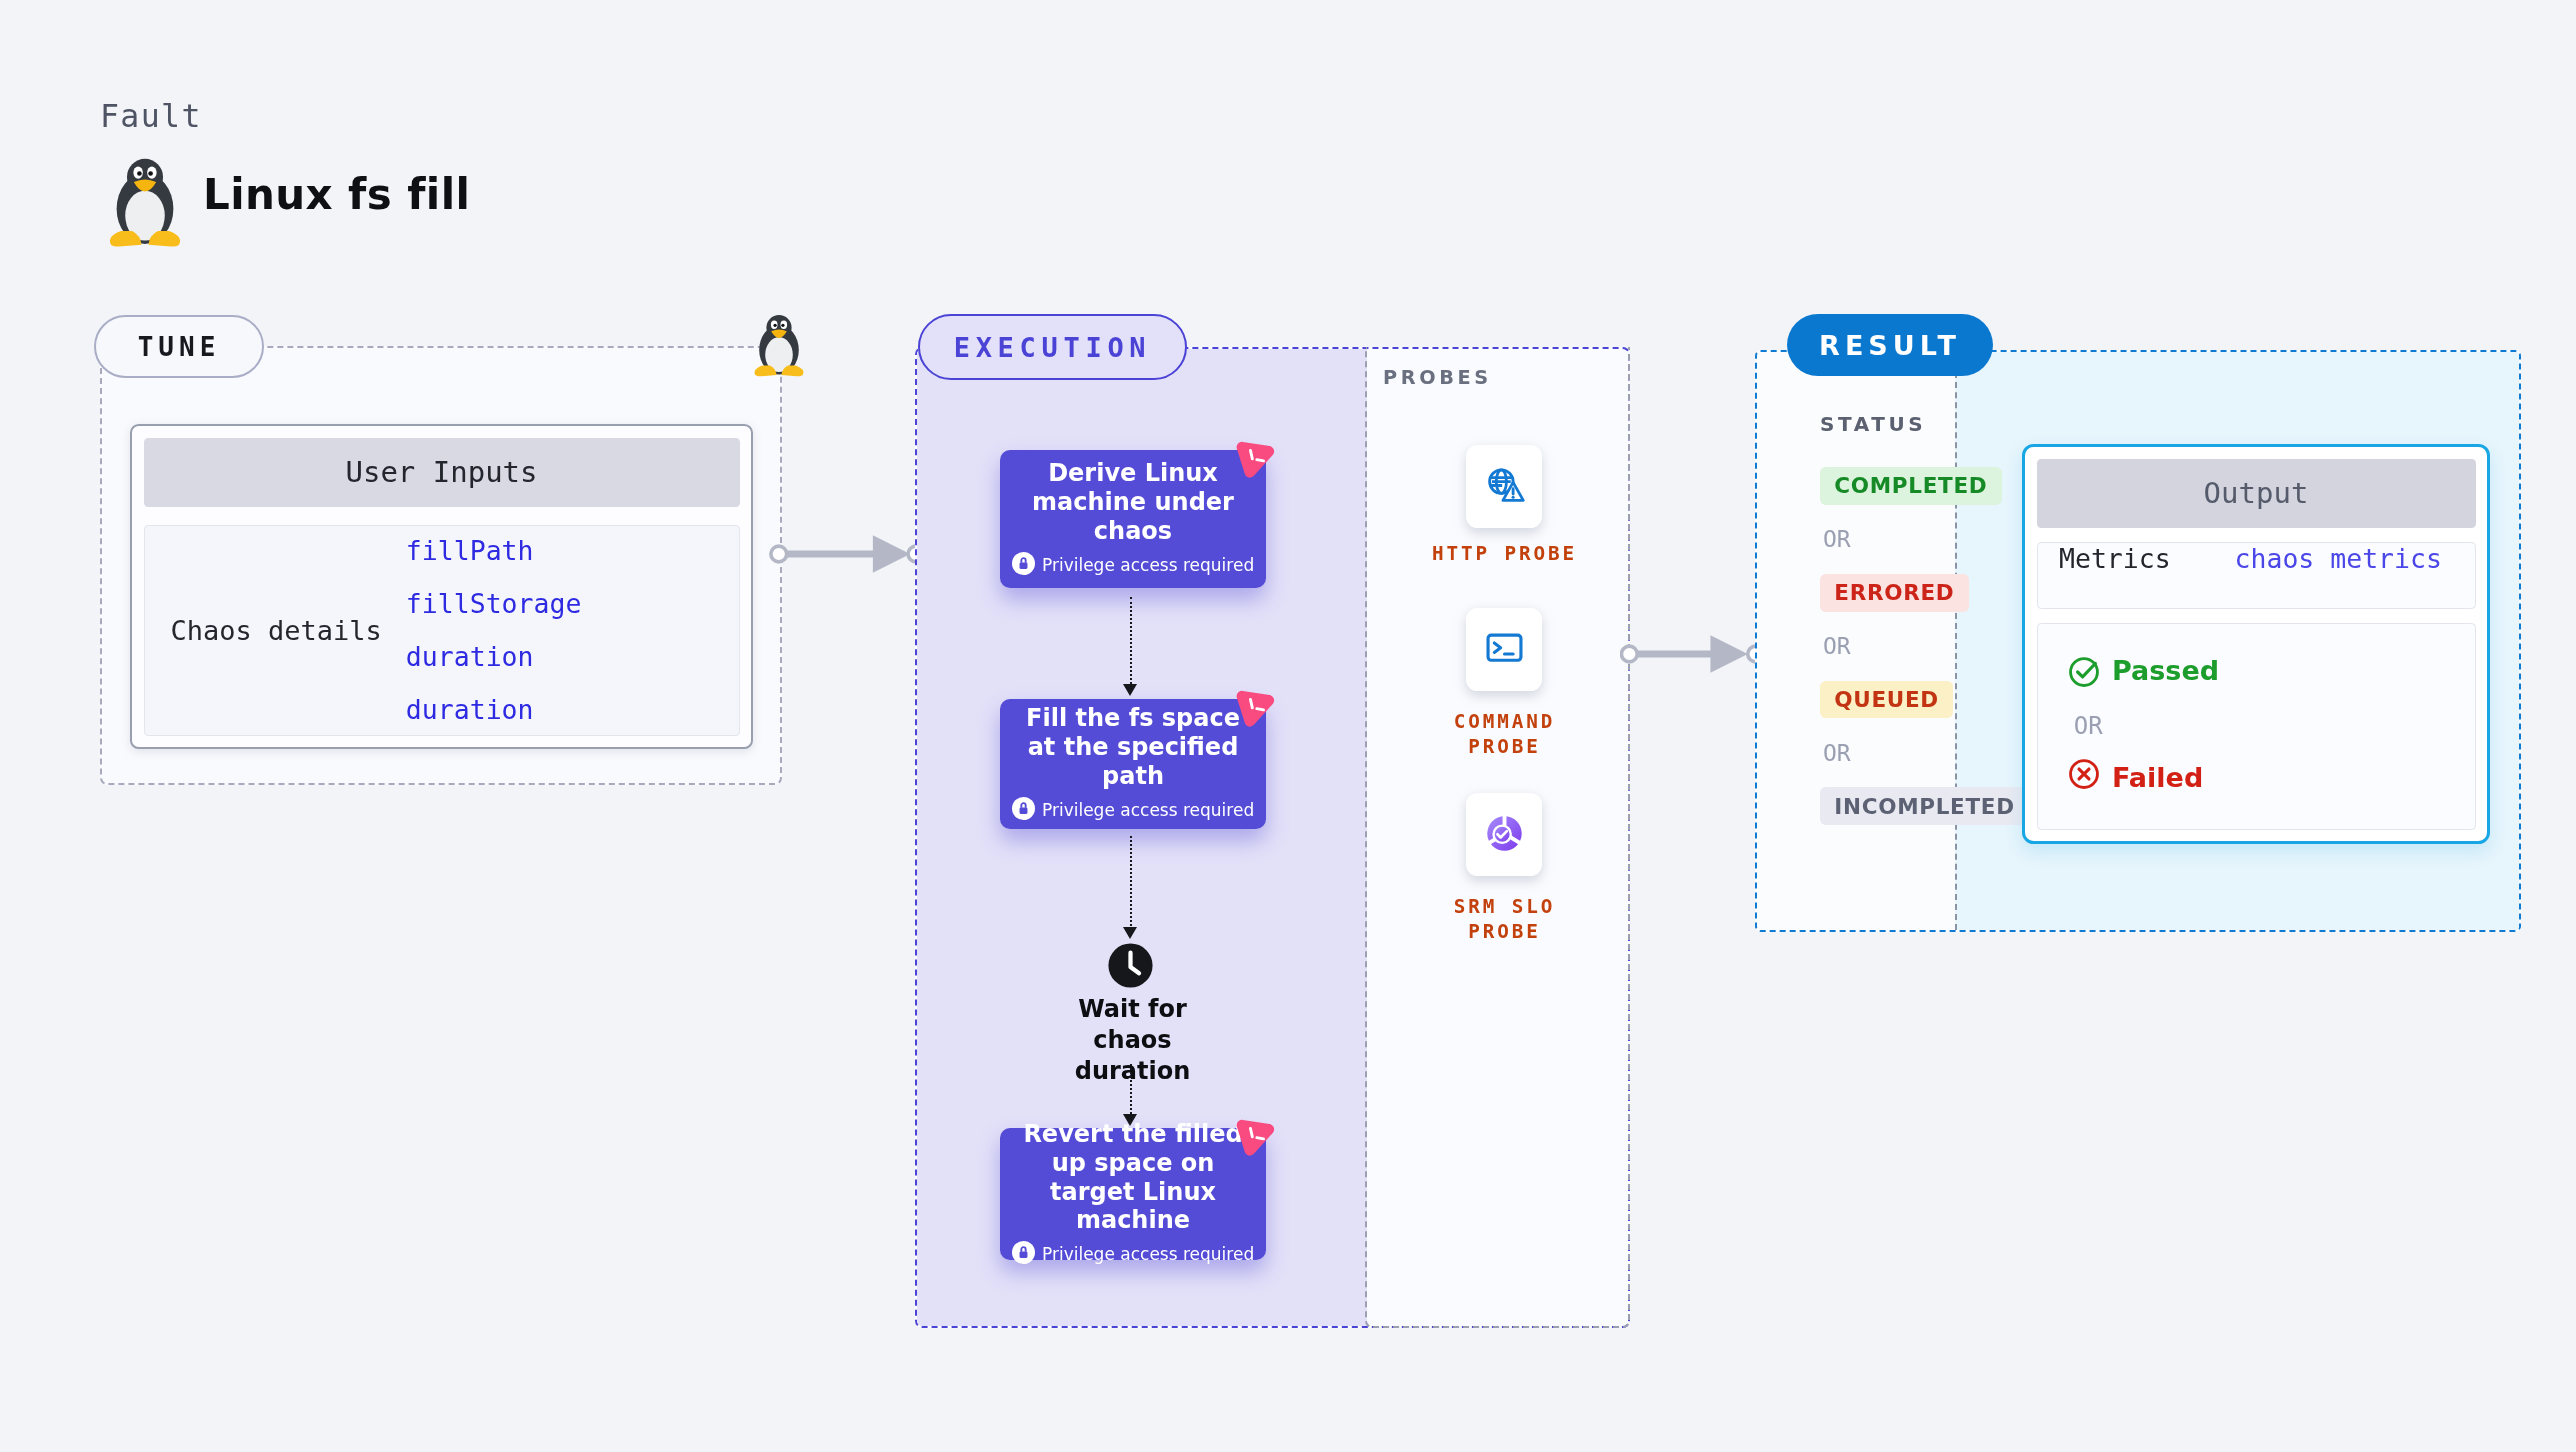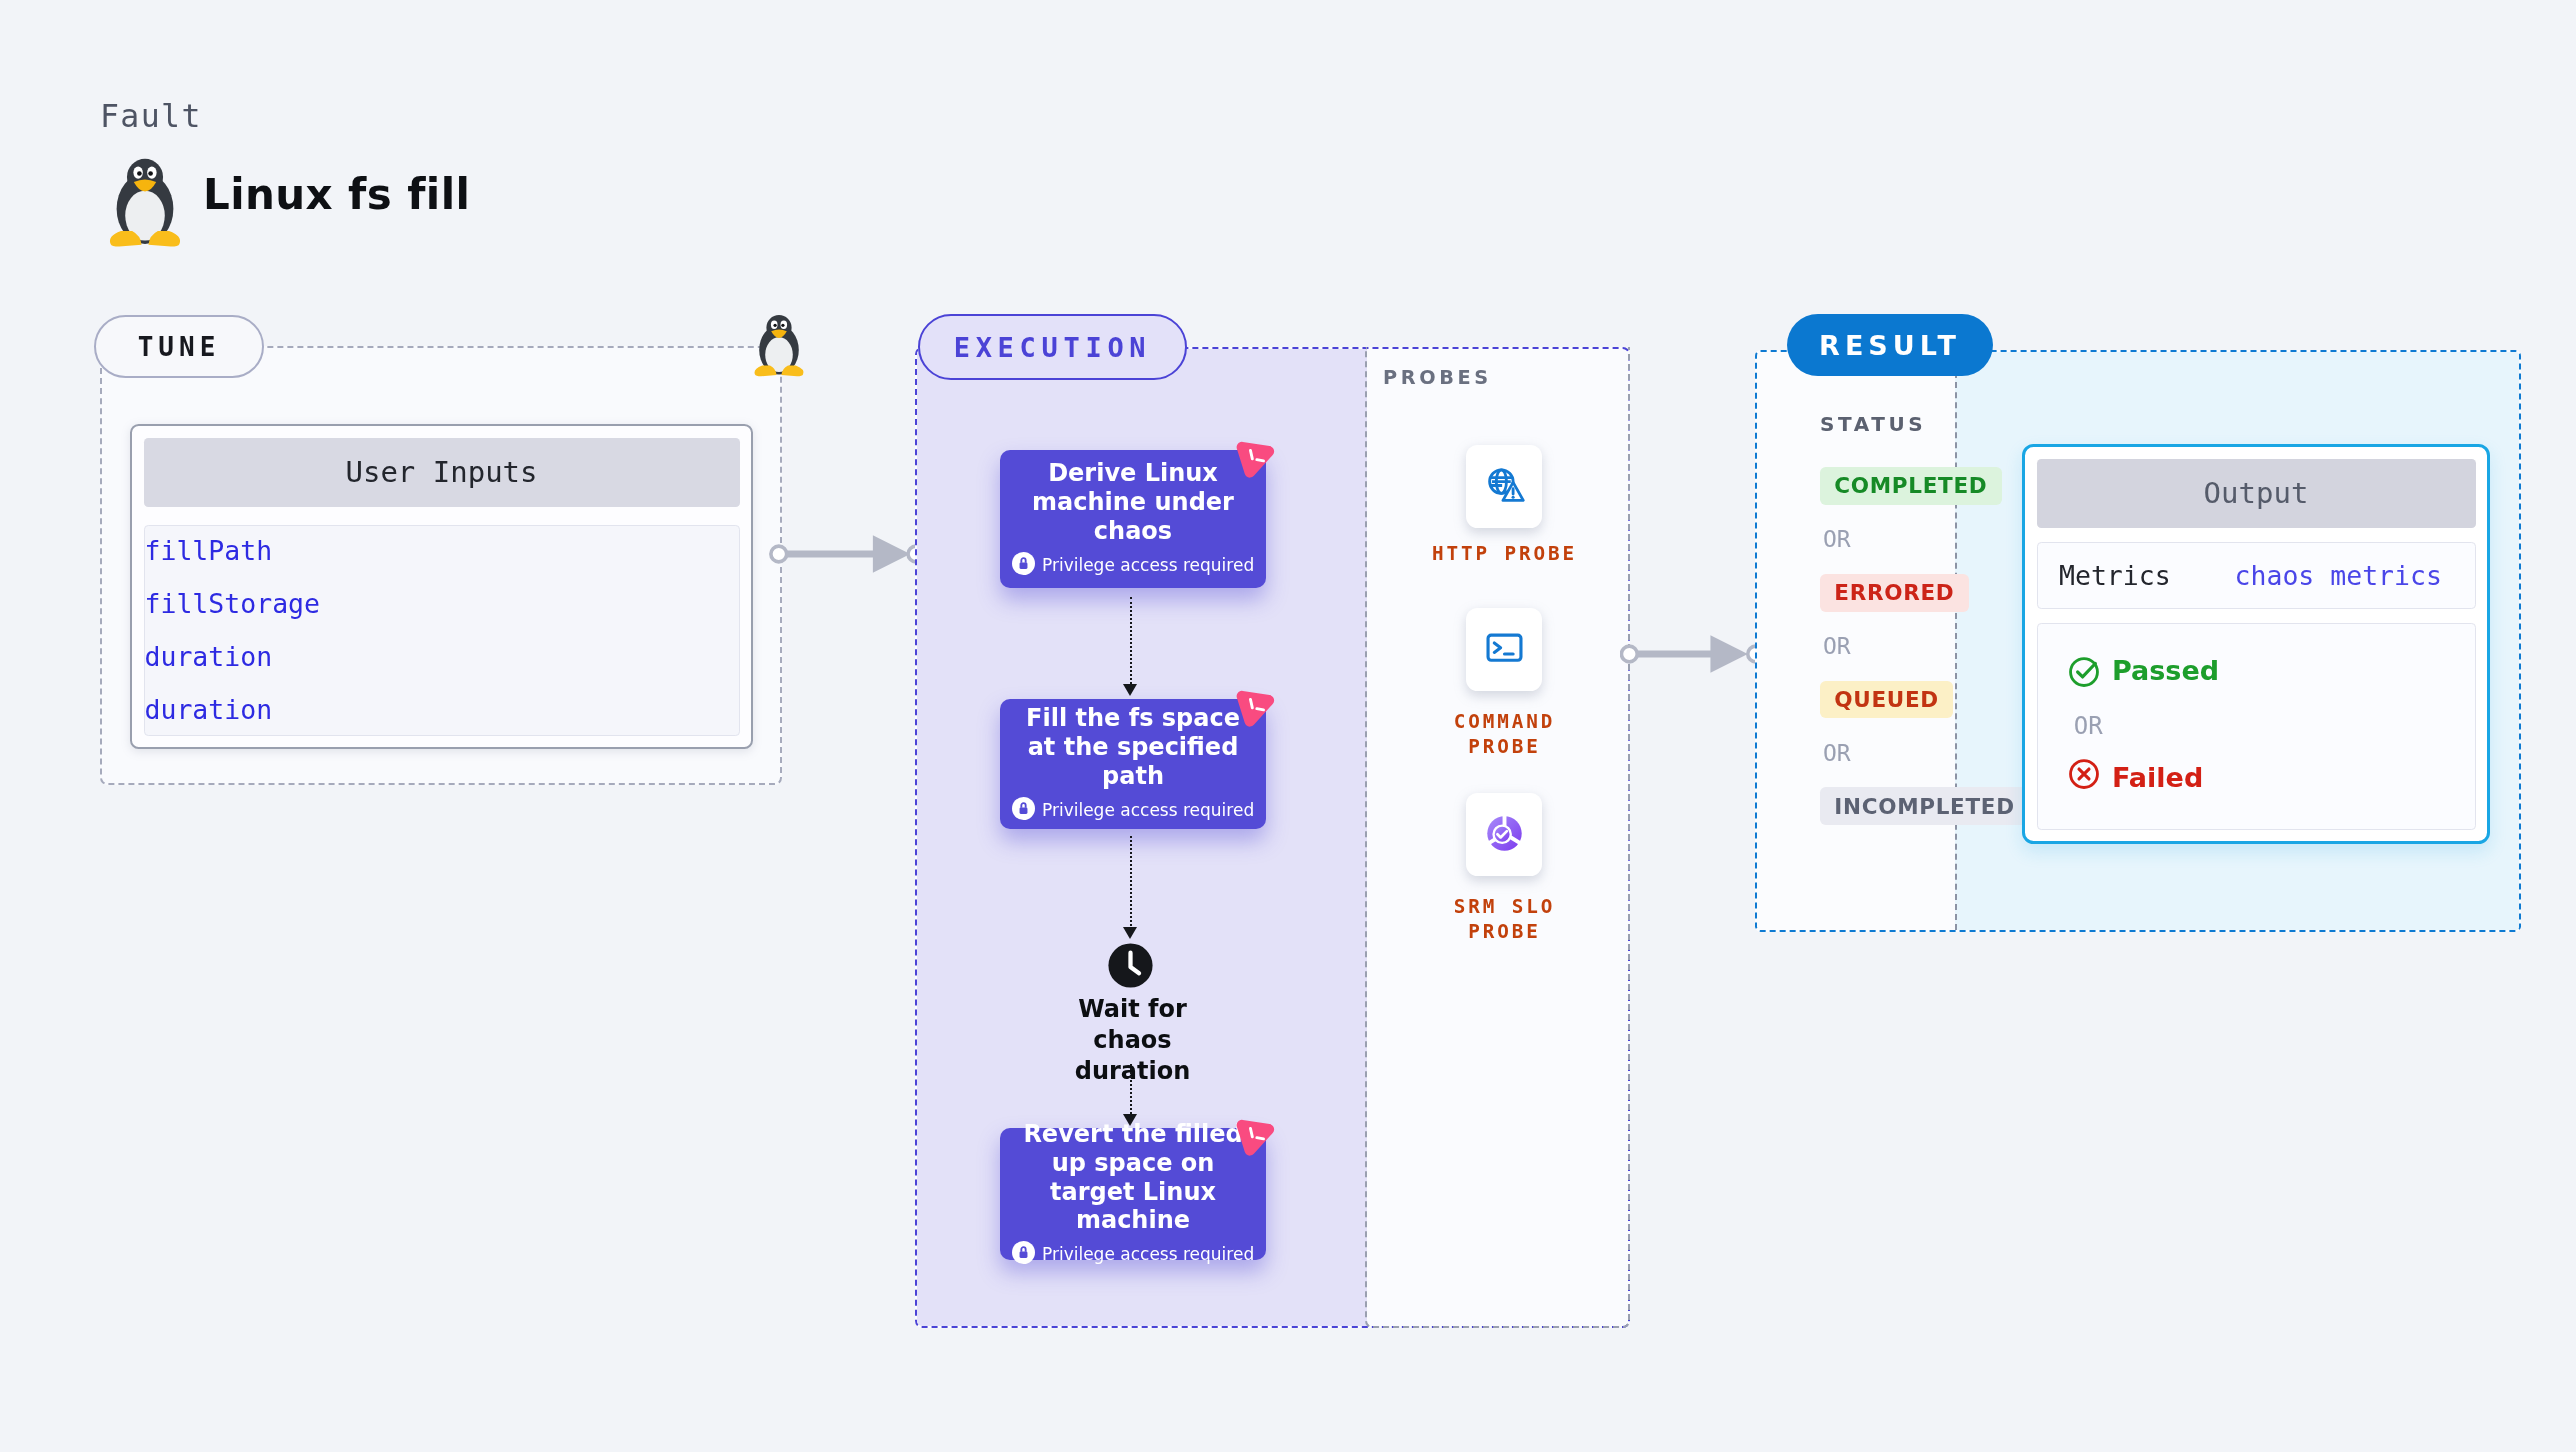--- a/index.html
+++ b/index.html
@@ -79,21 +79,21 @@
   .badge-errored{color:#cc2418;background:#fbe3e1;}
   .badge-queued{color:#c23412;background:#fcf0c6;}
   .badge-incompleted{color:#5c6273;background:#e9eaf1;}
   .or{font-size:23px;color:#9aa0b2;margin-left:2.9px;}
 
   #output-card{left:2022px;top:400px;width:468px;height:400px;background:#fff;border:3.6px solid #19a6e4;border-radius:11.5px;
     box-shadow:0 7.2px 17px rgba(25,166,228,.16);box-sizing:border-box;}
   #out-head{position:absolute;left:11.5px;right:11.5px;top:11.5px;height:69px;background:#d3d4de;border-radius:4.3px;
     display:flex;align-items:center;justify-content:center;font-size:29px;color:#555b6a;}
   #out-metrics{position:absolute;left:11.5px;right:11.5px;top:95px;height:67px;background:#fbfcff;border:1.4px solid #e2e4ee;border-radius:4.3px;
-    display:flex;align-items:center;box-sizing:border-box;}
+    display:flex;box-sizing:border-box;}
   .m-label{font-size:26.5px;color:#23262d;padding-left:21.5px;width:143px;}
   .m-value{flex:1;text-align:center;font-size:26.5px;color:#4a46e8;}
   #out-proberes{position:absolute;left:11.5px;right:11.5px;top:176px;bottom:11.5px;background:#fbfcff;border:1.4px solid #e2e4ee;border-radius:4.3px;
     display:flex;box-sizing:border-box;}
   .pr-label{font-size:26.5px;color:#23262d;padding-left:21.5px;width:143px;margin-top:47px;line-height:1.4;}
   .pr-right{flex:1;display:flex;flex-direction:column;align-items:flex-start;justify-content:center;padding-left:29px;gap:17px;}
   .pr-pass{display:flex;align-items:flex-start;gap:11.5px;color:#1d9e2c;font-weight:700;font-size:27px;}
   .pr-fail{display:flex;align-items:center;gap:11.5px;color:#d32015;font-weight:700;font-size:27px;}
   .pr-or{font-size:24px;color:#9aa0b2;margin-left:7.2px;}
 </style>
@@ -131,20 +131,21 @@
       <circle cx="56.5" cy="23" r="2.7" fill="#101114"></circle>
     <path d="M37 33 Q50 27 63 33 Q57 44 50 44 Q43 44 37 33Z" fill="#f6b40e"></path>
     <path d="M22 90 Q6 96 10 105 Q11 108 20 108 L46 106 Q45 95 35 90Z" fill="#f9bd1b"></path>
     <path d="M78 90 Q94 96 90 105 Q89 108 80 108 L54 106 Q55 95 65 90Z" fill="#f9bd1b"></path>
   </svg>
 </div>
 
 <div class="abs" id="ui-card">
   <div class="mono" id="ui-head">User Inputs</div>
   <div id="ui-row">
+    <div class="mono" id="ui-row-label">Chaos details</div>
     <div class="mono" id="ui-values">
       <div>fillPath</div>
       <div>fillStorage</div>
       <div>duration</div>
       <div>duration</div>
     </div>
   </div>
 </div>
 
 <div class="abs" id="arrow1">

